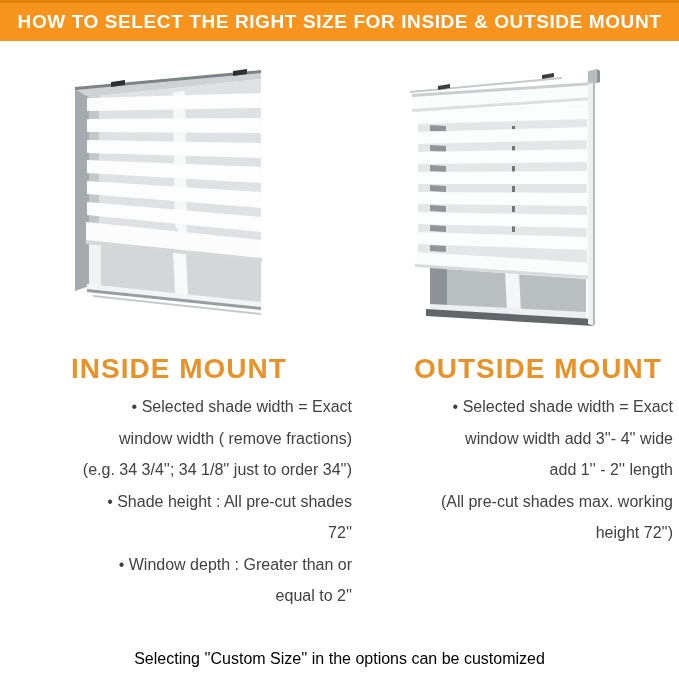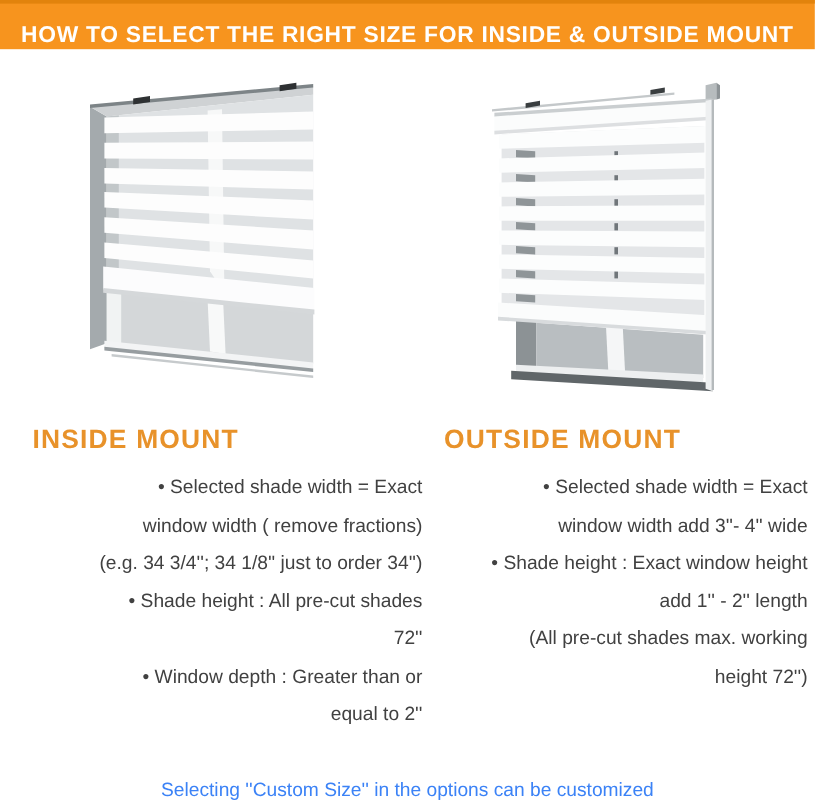--- a/index.html
+++ b/index.html
@@ -3,45 +3,45 @@
 <meta charset="utf-8">
 <style>
   html,body{margin:0;padding:0;}
   body{
     width:679px;height:673px;position:relative;background:#ffffff;
     font-family:"Liberation Sans", sans-serif;overflow:hidden;
   }
   .banner{
     position:absolute;left:0;top:0;width:679px;height:41px;
     background:#f7941e;border-top:3px solid #e2830c;box-sizing:border-box;
-    display:flex;align-items:flex-end;justify-content:center;
+    display:flex;align-items:center;justify-content:center;
   }
   .banner-title{
     color:#ffffff;font-weight:bold;font-size:19px;letter-spacing:0.6px;
     white-space:nowrap;
   }
   .illus{position:absolute;}
   .illus-inside{left:73px;top:60px;}
   .illus-outside{left:402px;top:58px;}
   .mount-heading{
     position:absolute;top:353px;color:#e8922a;font-weight:bold;
-    font-size:22px;letter-spacing:1px;white-space:nowrap;
+    font-size:28px;letter-spacing:1px;white-space:nowrap;margin-left:44px;
   }
   .heading-inside{left:27px;}
   .heading-outside{left:370px;}
   .spec-col{
     position:absolute;top:391px;color:#414141;font-size:16px;
     line-height:31.5px;
   }
   .spec-col .spec-line{white-space:nowrap;text-align:right;}
   .col-inside{left:12px;width:340px;}
   .col-outside{left:358px;width:315px;}
   .footer-note{
     position:absolute;left:0;top:650px;width:679px;text-align:center;
-    color:#3b82f6;font-size:16px;white-space:nowrap;
+    color:#000000;font-size:16px;white-space:nowrap;
   }
 </style>
 </head>
 <body>
 
 <div class="banner">
   <div class="banner-title">HOW TO SELECT THE RIGHT SIZE FOR INSIDE &amp; OUTSIDE MOUNT</div>
 </div>
 
 <svg class="illus illus-inside" width="190" height="285" viewBox="0 0 190 285">
@@ -149,19 +149,18 @@
   <div class="spec-line">(e.g. 34 3/4''; 34 1/8'' just to order 34'')</div>
   <div class="spec-line">• Shade height : All pre-cut shades</div>
   <div class="spec-line">72''</div>
   <div class="spec-line">• Window depth : Greater than or</div>
   <div class="spec-line">equal to 2''</div>
 </div>
 
 <div class="spec-col col-outside">
   <div class="spec-line">• Selected shade width = Exact</div>
   <div class="spec-line">window width add 3''- 4'' wide</div>
-  <div class="spec-line">• Shade height : Exact window height</div>
   <div class="spec-line">add 1'' - 2'' length</div>
   <div class="spec-line">(All pre-cut shades max. working</div>
   <div class="spec-line">height 72'')</div>
 </div>
 
 <div class="footer-note">Selecting ''Custom Size'' in the options can be customized</div>
 
 </body></html>

